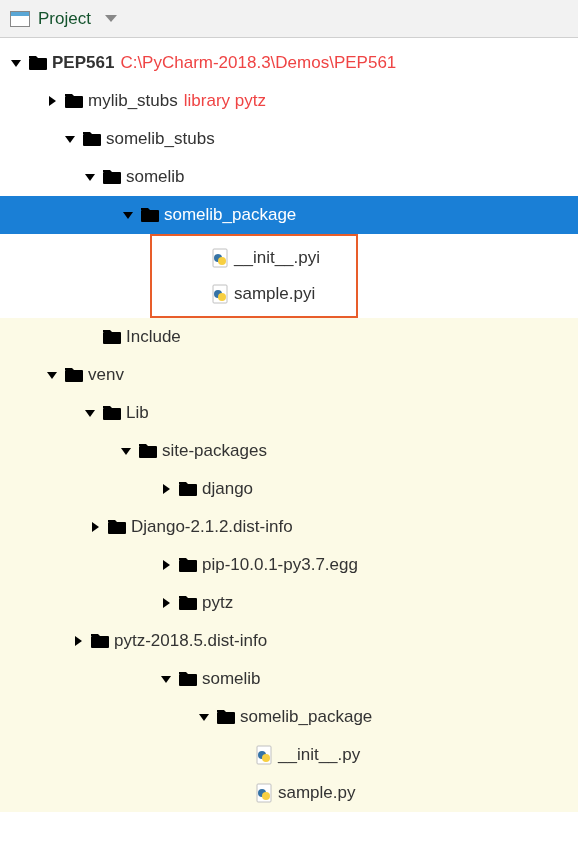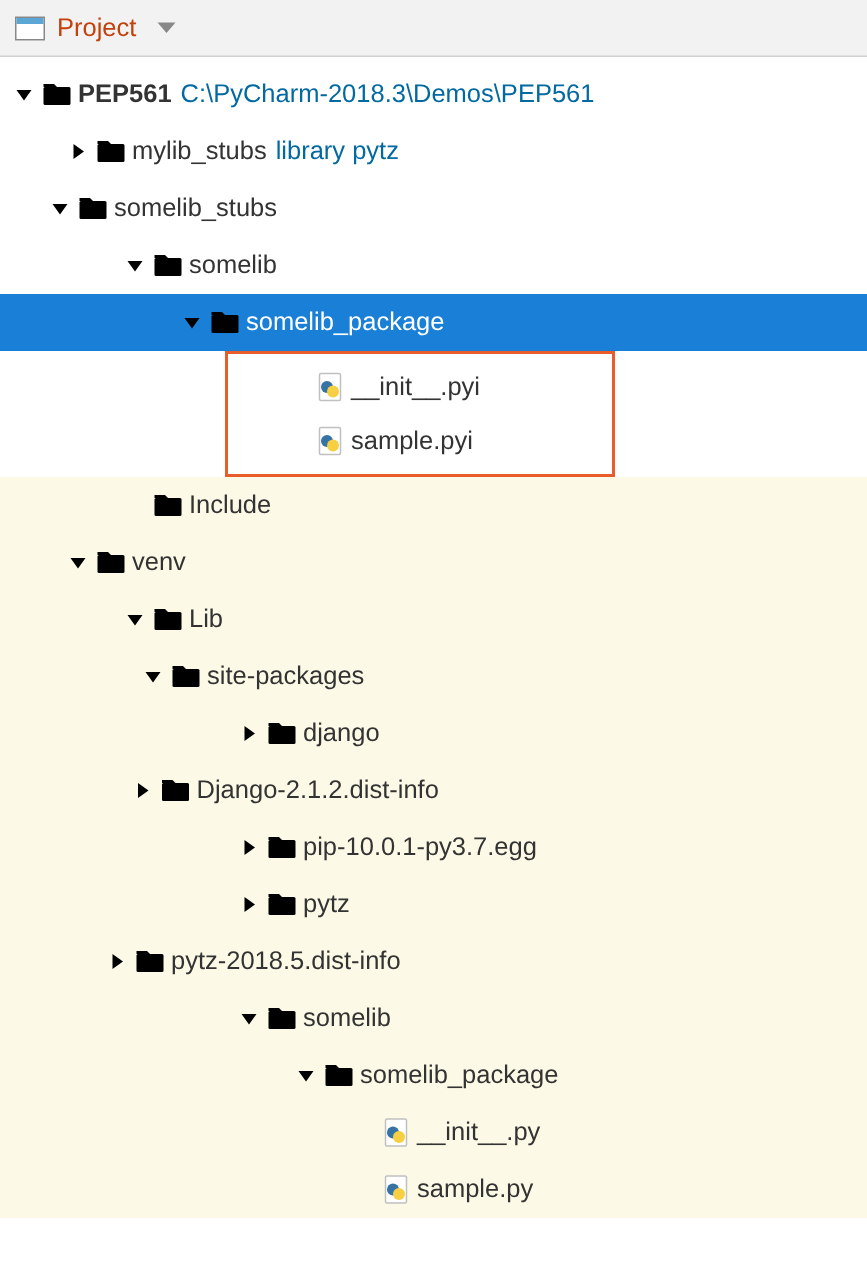--- a/index.html
+++ b/index.html
@@ -24,21 +24,21 @@
   border: 1px solid #888;
   position: relative;
   background: #fff;
 }
 .toolbar .sq-icon::before {
   content: "";
   position: absolute;
   left: 0; top: 0; width: 100%; height: 4px;
   background: #5aa7d6;
 }
-.toolbar .lbl { font-size: 17px; color: #c2410c; }
+.toolbar .lbl { font-size: 17px; color: #14532d; }
 .toolbar .drop {
   width: 0; height: 0;
   border-left: 6px solid transparent;
   border-right: 6px solid transparent;
   border-top: 7px solid #888;
   margin-left: 6px;
 }
 .tree-wrap { padding-top: 6px; }
 .row {
   display: flex;
@@ -56,30 +56,30 @@
 }
 .row .ic {
   width: 24px;
   display: flex;
   align-items: center;
   justify-content: center;
   flex: none;
 }
 .row .lbl { padding-left: 2px; }
 .bold { font-weight: 600; }
-.muted { color: #0369a1; padding-left: 6px; }
+.muted { color: #ef4444; padding-left: 6px; }
 .row.selected {
   background: #1a7fd6;
   color: #fff;
 }
 .venv-bg { background: #fcfae6; }
 .highlight-box {
   border: 2px solid #e85d2a;
   margin-left: 150px;
-  width: 260px;
+  width: 208px;
   padding: 4px 0;
 }
 .highlight-box .row { height: 36px; }
 </style>
 </head>
 <body>
 
 <svg width="0" height="0" style="position:absolute">
   <defs>
     <g id="tw-open">
@@ -131,21 +131,21 @@
       </span>
     <span class="ic">
         <svg width="20" height="18" class="folder-white">
           <use href="#folder"></use>
         </svg>
       </span>
     <span class="lbl">mylib_stubs</span>
     <span class="muted">library pytz</span>
   </div>
 
-  <div class="row" style="padding-left:30px">
+  <div class="row" style="padding-left:60px">
     <span class="tw">
         <svg width="14" height="14" class="tw-open">
           <use href="#tw-open"></use>
         </svg>
       </span>
     <span class="ic">
         <svg width="20" height="18" class="folder-blue">
           <use href="#folder"></use>
         </svg>
       </span>
@@ -231,21 +231,21 @@
           </svg>
         </span>
       <span class="ic">
           <svg width="20" height="18" class="folder-orange">
             <use href="#folder"></use>
           </svg>
         </span>
       <span class="lbl">Lib</span>
     </div>
 
-    <div class="row" style="padding-left:92px">
+    <div class="row" style="padding-left:116px">
       <span class="tw">
           <svg width="14" height="14" class="tw-open">
             <use href="#tw-open"></use>
           </svg>
         </span>
       <span class="ic">
           <svg width="20" height="18" class="folder-orange">
             <use href="#folder"></use>
           </svg>
         </span>

